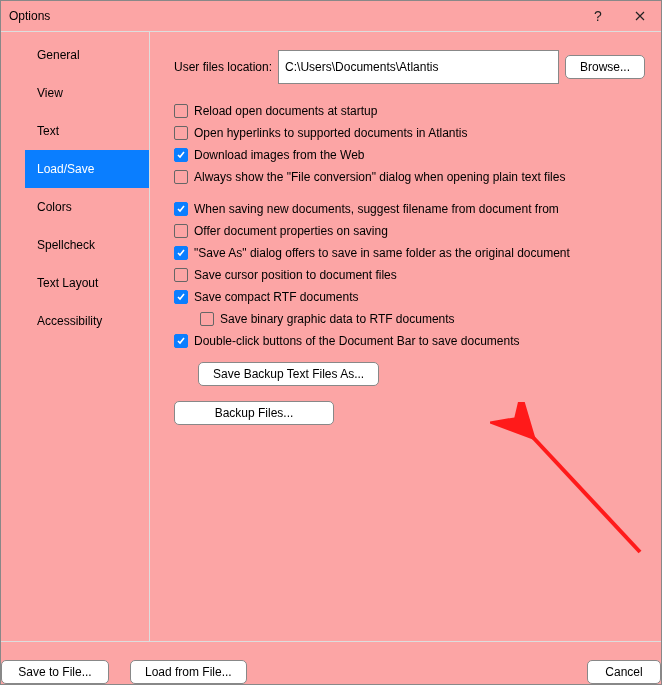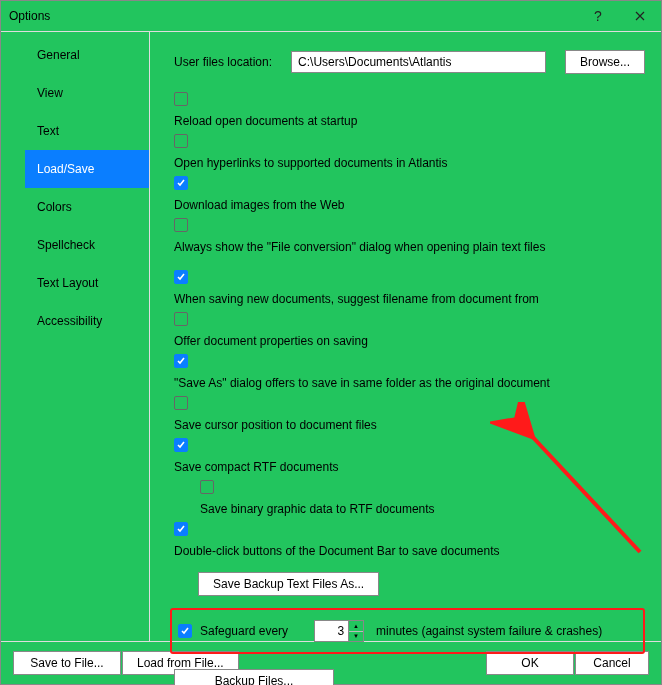--- a/index.html
+++ b/index.html
@@ -11,21 +11,21 @@
     color: #000;
     width: 662px;
     height: 685px;
     overflow: hidden;
     position: relative;
   }
   .window {
     width: 662px;
     height: 685px;
     border: 1px solid #888;
-    background: #22c55e;
+    background: #fca5a5;
     display: flex;
     flex-direction: column;
   }
   .titlebar {
     height: 30px;
     display: flex;
     align-items: center;
     padding: 0 0 0 8px;
     font-size: 12px;
   }
@@ -61,51 +61,51 @@
     color: #fff;
   }
   .panel {
     flex: 1;
     padding: 18px 16px 10px 24px;
     position: relative;
   }
   .row {
     display: flex;
     align-items: center;
-    gap: 19px;
+    gap: 6px;
     margin-bottom: 18px;
   }
   .label { white-space: nowrap; }
   .textfield {
     flex: 1;
-    height: 22px;
+    height: 34px;
     border: 1px solid #888;
     padding: 2px 6px;
     font: inherit;
   }
   .btn {
     height: 24px;
     min-width: 80px;
     border: 1px solid #888;
     background: #fff;
-    border-radius: 0;
+    border-radius: 5px;
     padding: 0 14px;
     font: inherit;
     display: inline-flex;
     align-items: center;
     justify-content: center;
     cursor: default;
   }
   .btn.wide { min-width: 160px; }
   .checks { display: flex; flex-direction: column; gap: 4px; }
   .check {
     display: flex;
+    align-items: center;
     gap: 6px;
     line-height: 18px;
-    flex-direction: column;
   }
   .check.indent { margin-left: 26px; }
   .cbox {
     width: 14px; height: 14px;
     border: 1px solid #666;
     border-radius: 2px;
     display: inline-flex;
     align-items: center;
     justify-content: center;
     font-size: 11px;
@@ -146,23 +146,23 @@
     width: 16px;
   }
   .spin .arrows div {
     flex:1; font-size:6px; display:flex;align-items:center;justify-content:center;
     line-height:1;
   }
   .spin .arrows div:first-child{border-bottom:1px solid #bbb;}
   .footer {
     height: 42px;
     display: flex;
-    align-items: center;
-    padding: 0 12px;
-    gap: 1px;
+    align-items: flex-end;
+    padding: 0 0;
+    gap: 21px;
   }
   .footer .spacer { flex: 1; }
   .arrow-svg {
     position: absolute;
     left: 340px;
     top: 370px;
     pointer-events: none;
   }
 </style>
 </head>
@@ -265,52 +265,35 @@
               </svg>
             </span>
             <span>Double-click buttons of the Document Bar to save documents</span>
           </div>
         </div>
 
       <div style="margin:12px 0 0 24px;">
         <button class="btn wide">Save Backup Text Files As...</button>
       </div>
 
-      <div class="highlight-box">
-        <span class="cbox checked">
-          <svg width="10" height="10" viewBox="0 0 10 10">
-              <path d="M2 5 L4 7 L8 2" stroke="#fff" stroke-width="1.6" fill="none"></path>
-            </svg>
-        </span>
-        <span>Safeguard every</span>
-        <span class="spin" style="margin-left:18px;">
-          <input value="3" style="">
-          <span class="arrows">
-              <div>▲</div>
-              <div>▼</div>
-            </span>
-        </span>
-        <span style="margin-left:4px;">minutes (against system failure &amp; crashes)</span>
-      </div>
 
       <div style="margin:15px 0 0 0;">
         <button class="btn wide">Backup Files...</button>
       </div>
 
       <svg class="arrow-svg" width="180" height="170">
         <defs>
           <marker id="ah" markerWidth="14" markerHeight="14" refX="3" refY="6" orient="auto">
             <path d="M12 0 L0 6 L12 12 L8 6 Z" fill="#ff1a1a"></path>
           </marker>
         </defs>
         <line x1="150" y1="150" x2="38" y2="30" stroke="#ff1a1a" stroke-width="4" marker-end="url(#ah)"></line>
       </svg>
     </div>
   </div>
 
   <div class="footer">
     <button class="btn" style="min-width:108px">Save to File...</button>
     <button class="btn" style="min-width:108px">Load from File...</button>
     <span class="spacer"></span>
-    <button class="btn" style="min-width:88px">OK</button>
     <button class="btn" style="min-width:74px">Cancel</button>
   </div>
 </div>
 
 </body></html>

